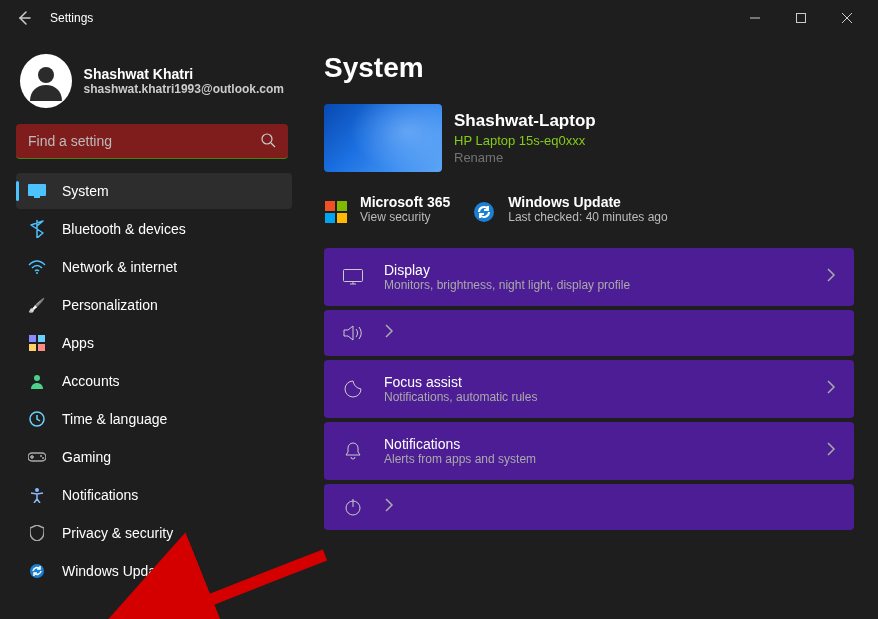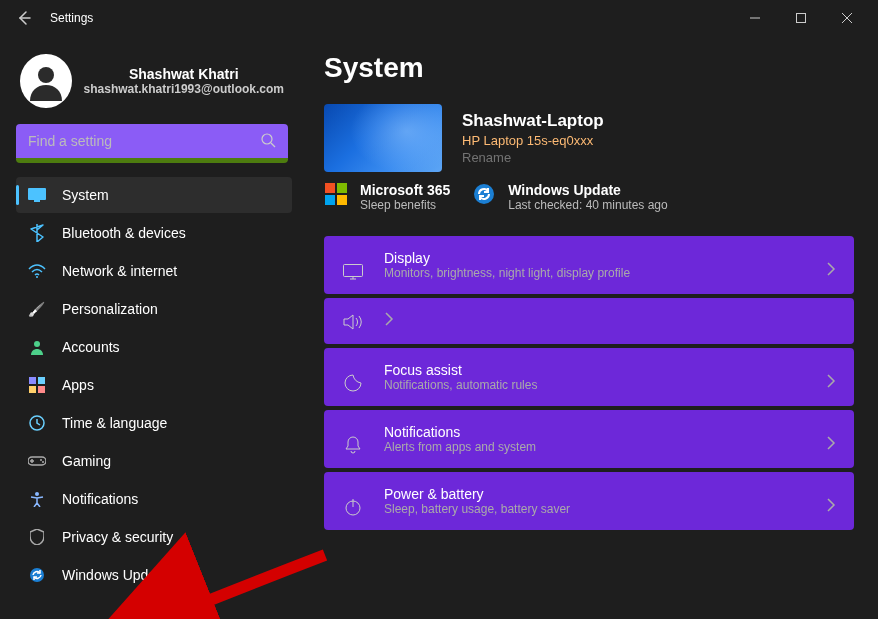--- a/index.html
+++ b/index.html
@@ -7,56 +7,56 @@
 
 .titlebar { display: flex; align-items: center; height: 36px; padding: 0 8px; }
 .back-btn { width: 32px; height: 32px; display: flex; align-items: center; justify-content: center; color: #aaa; cursor: pointer; }
 .title { font-size: 12px; margin-left: 10px; }
 .win-controls { margin-left: auto; display: flex; }
 .win-btn { width: 46px; height: 32px; display: flex; align-items: center; justify-content: center; color: #ccc; }
 
 .layout { display: flex; height: calc(100% - 36px); }
 .sidebar { width: 300px; padding: 8px 8px 8px 16px; display: flex; flex-direction: column; overflow: hidden; }
 
-.profile { display: flex; align-items: center; padding: 10px 8px 14px 4px; gap: 12px; text-align: center; }
+.profile { display: flex; align-items: center; padding: 10px 8px 14px 4px; gap: 12px; }
 .avatar { width: 54px; height: 54px; border-radius: 50%; background: #fff; display: flex; align-items: center; justify-content: center; }
 .avatar svg { fill: #333; }
 .profile-txt .name { font-size: 14px; font-weight: 600; }
 .profile-txt .email { font-size: 12px; color: #ccc; font-weight: bold; }
 
 .search { position: relative; margin: 2px 4px 14px 0; }
-.search input { width: 100%; background: #8b5cf6; border: none; border-bottom: 5px solid #4d7c0f; border-radius: 4px; padding: 9px 34px 9px 12px; color: #fff; font-size: 14px; }
+.search input { width: 100%; background: #7f1d1d; border: none; border-bottom: 1px solid #4d7c0f; border-radius: 4px; padding: 9px 34px 9px 12px; color: #fff; font-size: 14px; }
 .search input::placeholder { color: #bbb; }
 .search .sicon { position: absolute; right: 12px; top: 8px; color: #ccc; }
 
 .nav { display: flex; flex-direction: column; gap: 2px; overflow-y: auto; }
 .nav-item { display: flex; align-items: center; gap: 16px; padding: 9px 12px; border-radius: 4px; cursor: pointer; position: relative; }
 .nav-item.selected { background: #2d2d2d; }
 .nav-item.selected::before { content: ""; position: absolute; left: 0; top: 8px; bottom: 8px; width: 3px; background: #4cc2ff; border-radius: 2px; }
 .nav-item .nicon { width: 18px; height: 18px; display: flex; align-items: center; justify-content: center; font-size: 14px; }
 .nav-item .nlabel { font-size: 14px; }
 
 .main { flex: 1; padding: 16px 24px 0 24px; overflow-y: auto; }
 .page-title { font-size: 28px; font-weight: 600; margin-bottom: 20px; }
 
-.device-row { display: flex; align-items: center; gap: 20px; margin-bottom: 10px; }
+.device-row { display: flex; align-items: center; gap: 12px; margin-bottom: 22px; }
 .device-img { width: 118px; height: 68px; border-radius: 4px; background: linear-gradient(135deg, #0849b0 0%, #1b6fe0 40%, #3a8cf0 70%, #5ea6f5 100%); position: relative; overflow: hidden; }
 .device-img::after { content: ""; position: absolute; inset: 0; background: radial-gradient(80px 60px at 70% 40%, rgba(150,200,255,0.5), transparent 70%); }
 .device-txt .dname { font-size: 17px; font-weight: 600; }
-.device-txt .dmodel { font-size: 13px; color: #fdba74; margin-top: 2px; }
+.device-txt .dmodel { font-size: 13px; color: #84cc16; margin-top: 2px; }
 .device-txt .drename { font-size: 13px; color: #737373; margin-top: 2px; cursor: pointer; }
 
 .quick-row { display: flex; gap: 22px; margin-bottom: 24px; }
-.qitem { display: flex; align-items: flex-start; gap: 12px; cursor: pointer; }
+.qitem { display: flex; align-items: flex-end; gap: 12px; cursor: pointer; }
 .qicon { width: 24px; height: 24px; display: flex; align-items: center; justify-content: center; }
 .qtxt .qtitle { font-size: 14px; font-weight: 600; }
 .qtxt .qsub { font-size: 12px; color: #bbb; }
 
 .cards { display: flex; flex-direction: column; gap: 4px; }
-.card { display: flex; align-items: flex-end; gap: 20px; background: #6d28d9; border-radius: 4px; padding: 14px 18px; cursor: pointer; }
+.card { display: flex; align-items: center; gap: 20px; background: #4c1d95; border-radius: 4px; padding: 14px 18px; cursor: pointer; }
 .cicon { width: 22px; color: #ccc; display: flex; align-items: center; justify-content: center; }
 .cbody { flex: 1; }
 .ctitle { font-size: 14px; }
 .csub { font-size: 12px; color: #aaa; }
 .chev { color: #aaa; }
 #arrow-svg { position: absolute; left: 0; top: 0; }
 </style>
 </head>
 <body>
 
@@ -141,36 +141,36 @@
         </div>
         <div class="nav-item">
           <span class="nicon">
             <span style="filter:grayscale(1) brightness(1.4)">🖌️</span>
           </span>
           <span class="nlabel">Personalization</span>
         </div>
         <div class="nav-item">
           <span class="nicon">
             <svg width="16" height="16" viewBox="0 0 16 16">
-              <circle cx="8" cy="5" r="3" fill="#4dd08a"></circle>
-              <path d="M2 16c0-4 3-6 6-6s6 2 6 6z" fill="#4dd08a"></path>
-            </svg>
-          </span>
-          <span class="nlabel">Accounts</span>
-        </div>
-        <div class="nav-item">
-          <span class="nicon">
-            <svg width="16" height="16" viewBox="0 0 16 16">
               <rect x="0" y="0" width="7" height="7" fill="#8a8aff"></rect>
               <rect x="9" y="0" width="7" height="7" fill="#6ad0ff"></rect>
               <rect x="0" y="9" width="7" height="7" fill="#ffcf6a"></rect>
               <rect x="9" y="9" width="7" height="7" fill="#ff8a8a"></rect>
             </svg>
           </span>
           <span class="nlabel">Apps</span>
+        </div>
+        <div class="nav-item">
+          <span class="nicon">
+            <svg width="16" height="16" viewBox="0 0 16 16">
+              <circle cx="8" cy="5" r="3" fill="#4dd08a"></circle>
+              <path d="M2 16c0-4 3-6 6-6s6 2 6 6z" fill="#4dd08a"></path>
+            </svg>
+          </span>
+          <span class="nlabel">Accounts</span>
         </div>
         <div class="nav-item">
           <span class="nicon">
             <svg width="16" height="16" viewBox="0 0 16 16">
               <circle cx="8" cy="8" r="7" stroke="#6ad0ff" fill="none" stroke-width="1.5"></circle>
               <path d="M8 4v4l3 2" stroke="#6ad0ff" stroke-width="1.5" fill="none"></path>
             </svg>
           </span>
           <span class="nlabel">Time &amp; language</span>
         </div>
@@ -232,21 +232,21 @@
           <span class="qicon">
             <svg width="22" height="22" viewBox="0 0 22 22">
               <rect x="0" y="0" width="10" height="10" fill="#f25022"></rect>
               <rect x="12" y="0" width="10" height="10" fill="#7fba00"></rect>
               <rect x="0" y="12" width="10" height="10" fill="#00a4ef"></rect>
               <rect x="12" y="12" width="10" height="10" fill="#ffb900"></rect>
             </svg>
           </span>
           <span class="qtxt">
             <div class="qtitle">Microsoft 365</div>
-            <div class="qsub">Sleep benefits</div>
+            <div class="qsub">View security</div>
           </span>
         </div>
         <div class="qitem">
           <span class="qicon">
             <svg width="22" height="22" viewBox="0 0 22 22">
               <circle cx="11" cy="11" r="10" fill="#1b7fd4"></circle>
               <path d="M6 11a5 5 0 0 1 9-3M16 11a5 5 0 0 1-9 3" stroke="#fff" stroke-width="2" fill="none"></path>
               <path d="M15 5v4h-4M7 17v-4h4" stroke="#fff" stroke-width="2" fill="none"></path>
             </svg>
           </span>
@@ -311,24 +311,20 @@
           <span class="chev"><svg width="10" height="14" viewBox="0 0 10 14">
               <path d="M2 1l6 6-6 6" stroke="#aaa" fill="none" stroke-width="1.5"></path>
             </svg></span>
         </div>
         <div class="card">
           <span class="cicon">
             <svg width="16" height="18" viewBox="0 0 16 18">
               <circle cx="8" cy="10" r="7" stroke="#ccc" fill="none"></circle>
               <path d="M8 1v8" stroke="#ccc"></path>
             </svg>
-          </span>
-          <span class="cbody">
-            <div class="ctitle">Power &amp; battery</div>
-            <div class="csub">Sleep, battery usage, battery saver</div>
           </span>
           <span class="chev"><svg width="10" height="14" viewBox="0 0 10 14">
               <path d="M2 1l6 6-6 6" stroke="#aaa" fill="none" stroke-width="1.5"></path>
             </svg></span>
         </div>
       </div>
   </div>
 </div>
 
 <svg id="arrow-svg" width="878" height="619">

